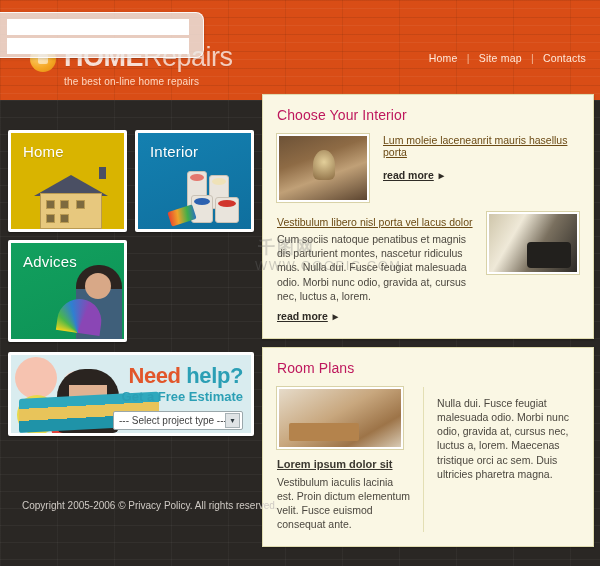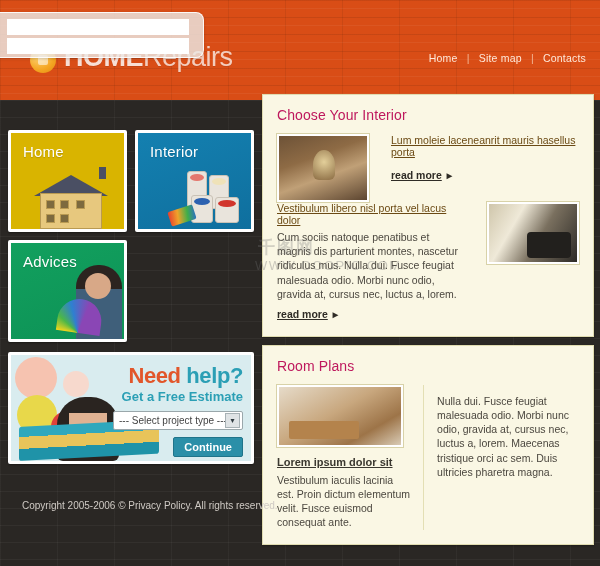--- a/index.html
+++ b/index.html
@@ -52,21 +52,21 @@
     font-size: 10.5px; color: #ffe3cf; letter-spacing: .2px;
     z-index: 30;
     margin-top: 26px;
   }
   .topnav a { color: #ffe9da; text-decoration: none; }
   .topnav .sep { color: #f3b896; margin: 0 6px; }
 
   
   .logo-wrap {
     position: absolute; left: 30px; top: 44px; z-index: 12;
-    display: flex; align-items: center;
+    display: flex; align-items: flex-start;
   }
   .logo-badge {
     width: 26px; height: 26px; border-radius: 50%;
     background: radial-gradient(circle at 35% 30%, #ffd980 0%, #f5a623 60%, #e08b10 100%);
     margin-right: 8px; flex: none; position: relative; top: 2px;
   }
   .logo-badge:after{
     content:""; position:absolute; left:8px; top:8px; width:10px; height:10px;
     border-radius:2px; background:#fff; opacity:.55;
   }
@@ -150,21 +150,21 @@
     background:conic-gradient(from 200deg at 50% 100%,
       #e8352b 0deg, #f08a1f 35deg, #f3d51c 70deg, #4cb748 105deg, #2f7fd1 140deg, #8a46b5 175deg);
     border-radius:44px 44px 0 0; transform:rotate(8deg);}
   .person{position:absolute; right:2px; bottom:0; width:46px;height:74px;z-index:2;
     background:linear-gradient(#2c2420 0 24px,#3f5f7a 24px 100%); border-radius:22px 22px 0 0;}
   .person:after{content:""; position:absolute; left:9px; top:8px; width:26px;height:26px;
     border-radius:50%; background:#d8a887;}
 
   
   .promo {
-    margin-top: 10px; width: 246px; height: 112px; position: relative;
+    margin-top: 10px; width: 246px; height: 84px; position: relative;
     overflow: hidden; border: 3px solid #ffffff; border-radius: 2px;
     background: #d9ecef; box-shadow: 0 1px 2px rgba(0,0,0,.35);
   }
   .promo .dot { position:absolute; border-radius:50%; }
   .promo .d1 { left: 4px;  top: 2px;  width: 42px; height: 42px; background:#f6c3b0; }
   .promo .d2 { left: 52px; top: 16px; width: 26px; height: 26px; background:#f7d9cd; }
   .promo .d3 { left: 6px;  top: 40px; width: 40px; height: 40px; background:#e8d84a; }
   .promo .d4 { left: 40px; top: 56px; width: 32px; height: 32px; background:#e0423a; }
   .promo .kid {
     position:absolute; left: 46px; bottom: 0; width: 62px; height: 64px;
@@ -222,21 +222,21 @@
     border: 1px solid #e0dcb0;
     padding: 12px 14px 14px 14px;
     box-shadow: 0 1px 2px rgba(0,0,0,.3);
   }
   .panel + .panel { margin-top: 8px; }
   .panel h2 {
     font-size: 14px; font-weight: normal; color: #be185d;
     margin-bottom: 11px; letter-spacing: .1px;
   }
 
-  .art { display: flex; gap: 22px; }
+  .art { display: flex; gap: 14px; }
   .thumb {
     flex: none; border: 2px solid #fff; outline: 1px solid #d8d2a8;
     background: #c9bda6; position: relative; overflow: hidden;
   }
   .t1 { width: 92px; height: 68px;
     background: linear-gradient(160deg,#6d5237 0%, #8e6b45 35%, #c0a077 60%, #5c4530 100%); }
   .t1:after{content:""; position:absolute; left:34px; top:14px; width:22px;height:30px;
     background:radial-gradient(circle at 50% 40%, #e3cf9a, #8a6b42); border-radius:50% 50% 6px 6px;}
   .t2 { width: 92px; height: 62px;
     background: linear-gradient(120deg,#cfc6ab 0%, #efe9d8 30%, #7a705f 58%, #2d2a26 100%); }
@@ -258,21 +258,21 @@
     cursor: pointer;
   }
   .para { font-size: 10.5px; line-height: 1.35; color: #4b473f; }
   .readmore {
     display: inline-block; margin-top: 7px;
     font-size: 10.5px; font-weight: bold; color: #2f2c26;
     text-decoration: underline; cursor: pointer;
   }
   .readmore .arw { margin-left: 5px; text-decoration: none; display:inline-block; }
 
-  .art2 { margin-top: 0; }
+  .art2 { margin-top: 10px; }
   .art2 .body-txt { order: 1; }
   .art2 .thumb { order: 2; }
 
   
   .cols { display: flex; }
   .col-l { width: 148px; padding-right: 12px; }
   .col-r { width: 158px; padding-left: 13px; border-left: 1px solid #e3dfb4; }
   .col-l .art-title { margin-top: 9px; margin-bottom: 5px; font-weight: bold;
     color:#3b3830; text-decoration: underline; font-size: 11px; }
   .rp-head { display: flex; gap: 8px; }
@@ -305,20 +305,21 @@
   <span class="sep">|</span>
   <a href="#">Contacts</a>
 </div>
 
 <div class="logo-wrap">
   <div class="logo-badge"></div>
   <div class="logo-text">
     <div class="logo-title">
       <span>HOME</span><span class="soft">Repairs</span>
     </div>
+    <div class="logo-tag">the best on-line home repairs</div>
   </div>
 </div>
 
 <div class="overlay">
   <div class="bar b1"></div>
   <div class="bar b2"></div>
 </div>
 
 <div class="leftcol">
 

